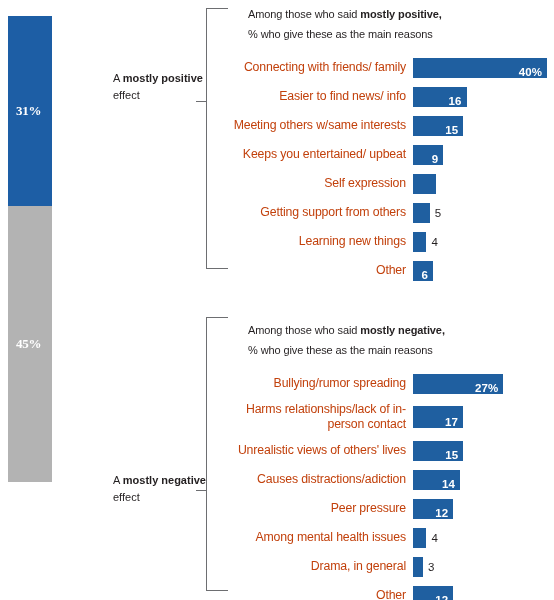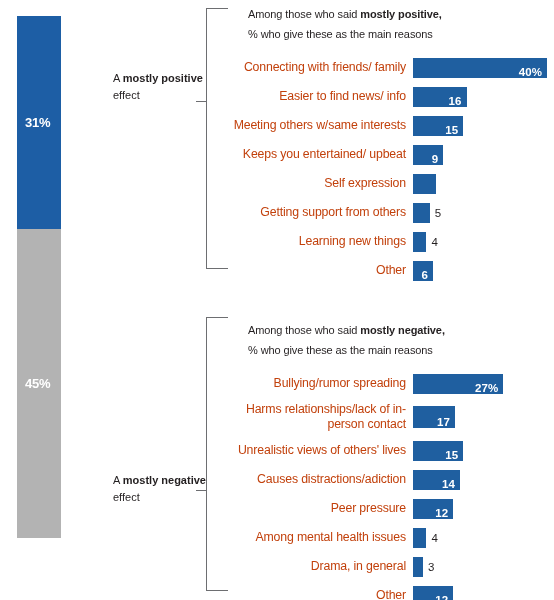--- a/index.html
+++ b/index.html
@@ -6,23 +6,23 @@
   html, body {
     width: 554px; height: 600px;
     background: #ffffff;
     font-family: "Liberation Sans", "DejaVu Sans", sans-serif;
     overflow: hidden;
   }
   #page { position: relative; width: 554px; height: 600px; }
 
   
   #stack {
-    position: absolute; left: 17px; top: 16px;
-    width: 44px; height: 522px;
-    display: flex; flex-direction: column;
+    position: absolute; left: 8px; top: 16px;
+    width: 44px; height: 466px;
+    display: flex; flex-direction: column; font-family: Liberation Serif, serif;
   }
   .seg { position: relative; width: 100%; }
   .seg .pct {
     position: absolute; left: 8px; top: 50%;
     transform: translateY(-50%);
     color: #ffffff; font-size: 13px; font-weight: bold;
     letter-spacing: -0.2px;
   }
 
   
@@ -203,21 +203,21 @@
           <div class="rlabel">Bullying/rumor spreading</div>
           <div class="barwrap">
             <div class="bar" style="width: 90.45px; background: rgb(31, 95, 160);">
               <span class="val-in">27%</span>
             </div>
           </div>
         </div>
         <div class="row row-tall">
           <div class="rlabel">Harms relationships/lack of in-person contact</div>
           <div class="barwrap">
-            <div class="bar" style="width: 42px; background: rgb(31, 95, 160);">
+            <div class="bar" style="width: 50px; background: rgb(31, 95, 160);">
               <span class="val-in">17</span>
             </div>
           </div>
         </div>
         <div class="row">
           <div class="rlabel">Unrealistic views of others' lives</div>
           <div class="barwrap">
             <div class="bar" style="width: 50.25px; background: rgb(31, 95, 160);">
               <span class="val-in">15</span>
             </div>

